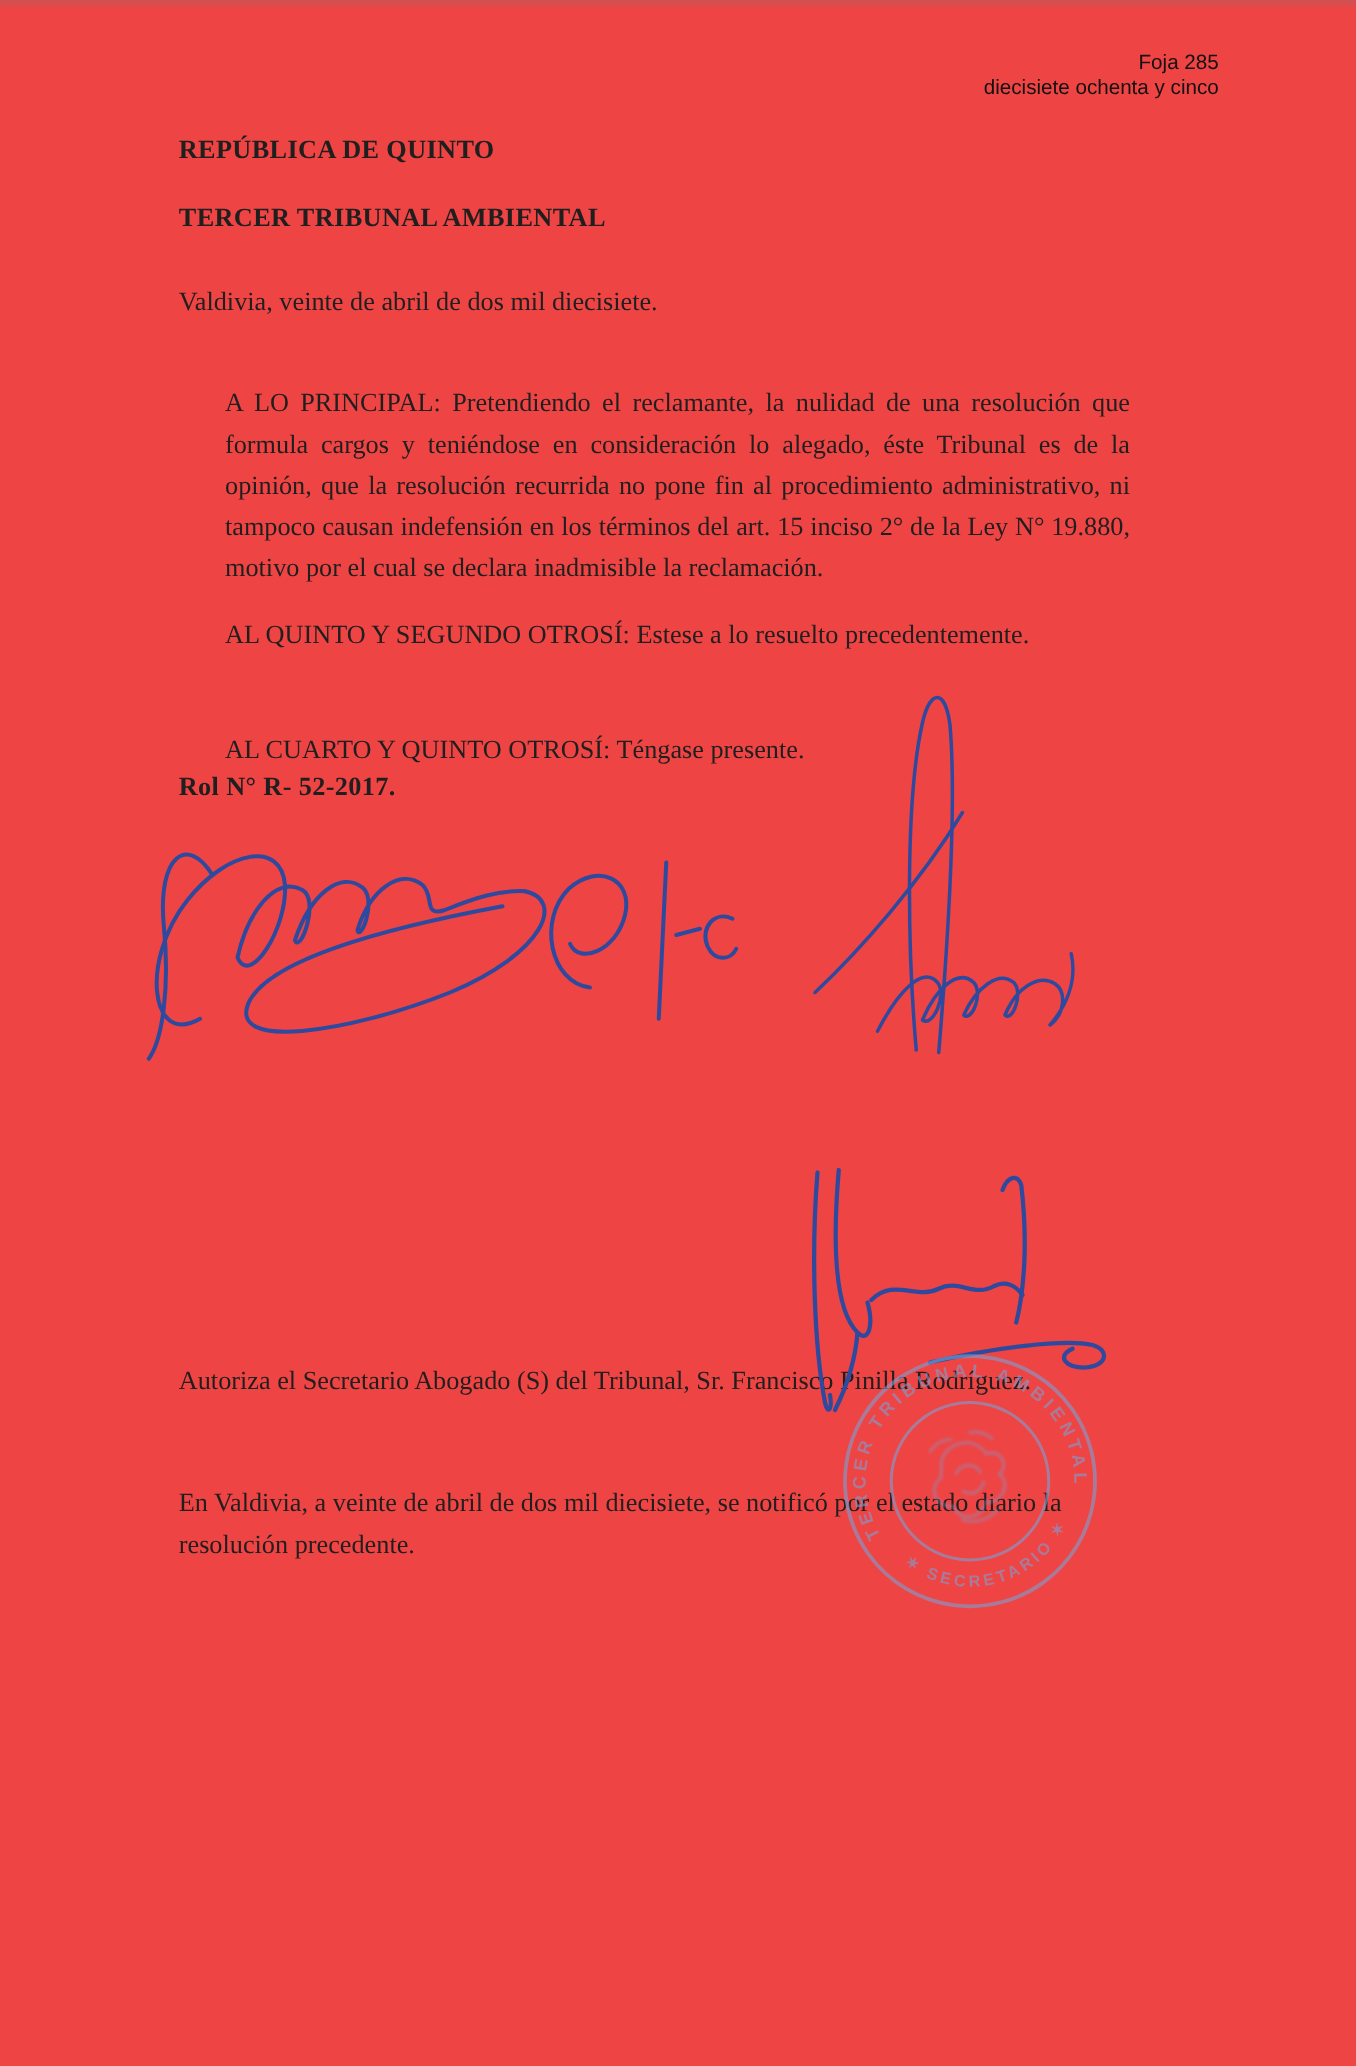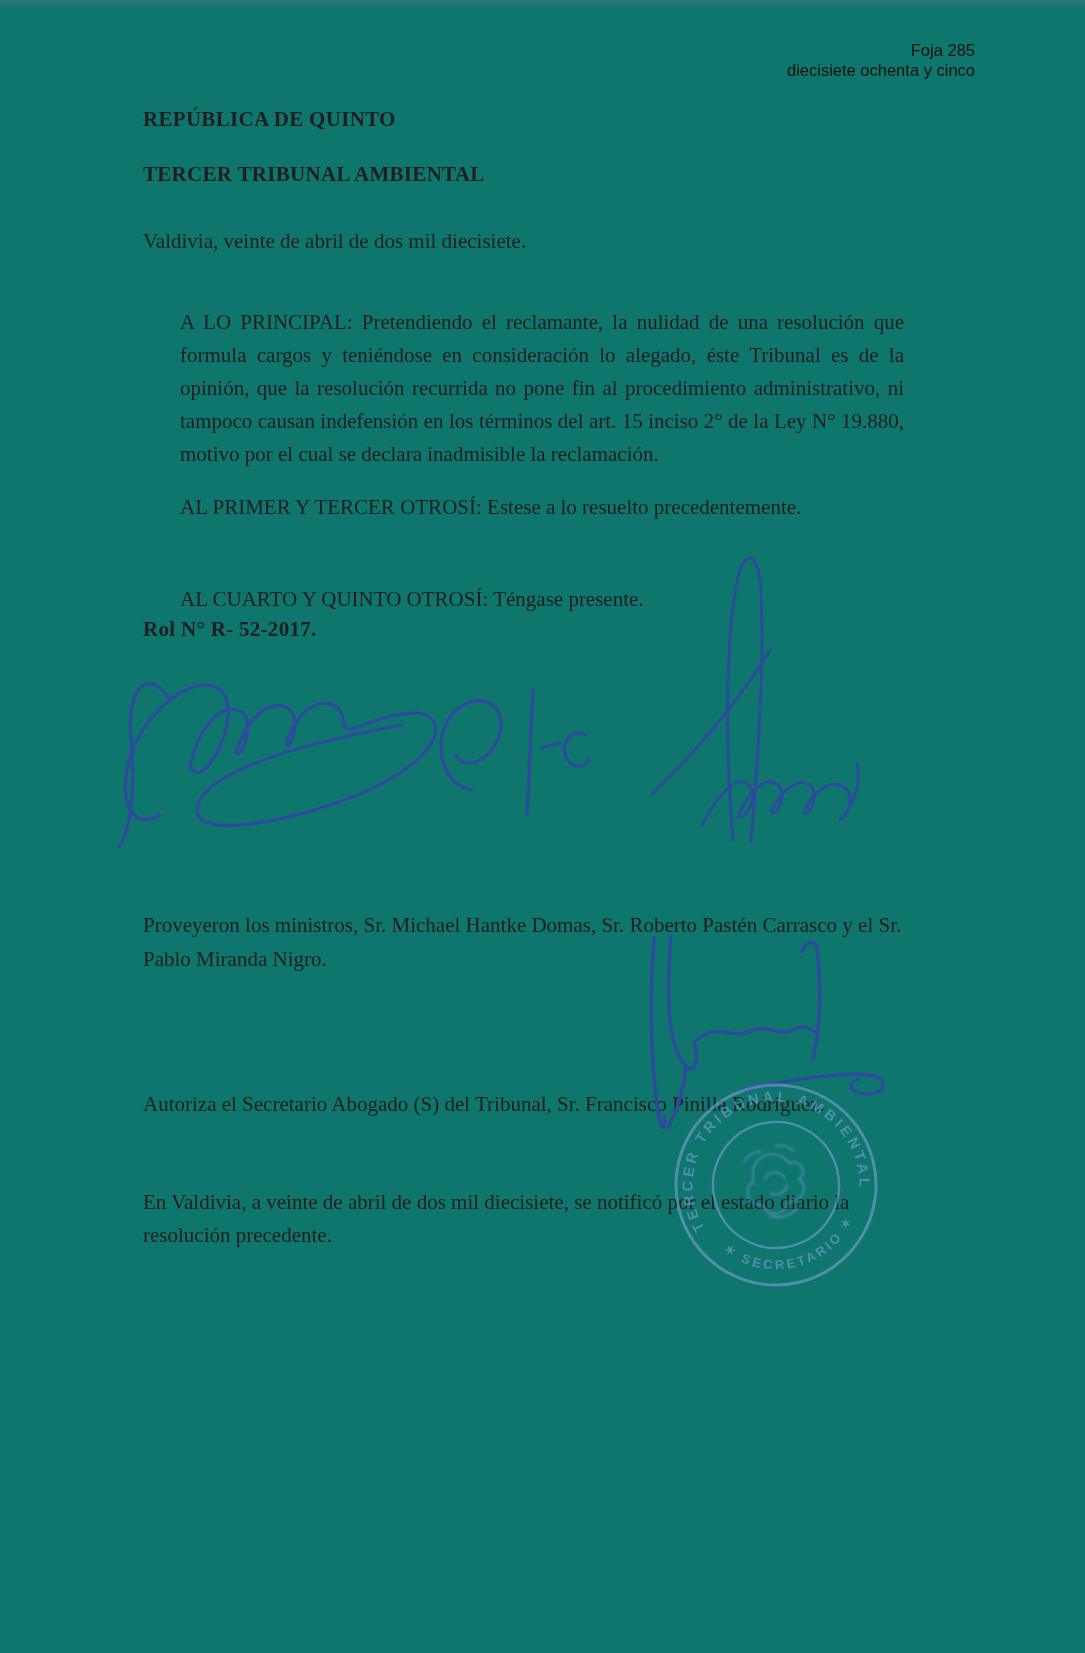--- a/index.html
+++ b/index.html
@@ -1,19 +1,19 @@
 <!DOCTYPE html>
 <html><head>
 <meta charset="utf-8">
 <style>
   html,body{margin:0;padding:0;background:#ffffff;}
   .page{
     position:relative;
     width:1085px;height:1653px;
-    background:#0f766e;
+    background:#ef4444;
     overflow:hidden;
     font-family:"Liberation Serif", serif;
     color:#1f1f1f;
   }
   
   .scan-edge{
     position:absolute;top:0;left:0;width:100%;height:8px;
     background:linear-gradient(to bottom, rgba(120,120,120,.28), rgba(255,255,255,0));
   }
   .folio{
@@ -45,28 +45,27 @@
 
   <div class="t bold" style="left:143px;top:103px;">REPÚBLICA DE QUINTO</div>
 
   <div class="t bold" style="left:143px;top:158px;">TERCER TRIBUNAL AMBIENTAL</div>
 
   <div class="t" style="left:143px;top:225px;">Valdivia, veinte de abril de dos mil diecisiete.</div>
 
 
   <div class="para" style="left:180px;top:306px;width:724px;">A LO PRINCIPAL: Pretendiendo el reclamante, la nulidad de una resolución que formula cargos y teniéndose en consideración lo alegado, éste Tribunal es de la opinión, que la resolución recurrida no pone fin al procedimiento administrativo, ni tampoco causan indefensión en los términos del art. 15 inciso 2° de la Ley N° 19.880, motivo por el cual se declara inadmisible la reclamación.</div>
 
-  <div class="plain" style="left:180px;top:491px;width:760px;">AL PRIMER Y TERCER OTROSÍ: Estese a lo resuelto precedentemente.</div>
+  <div class="plain" style="left:180px;top:491px;width:760px;">AL QUINTO Y SEGUNDO OTROSÍ: Estese a lo resuelto precedentemente.</div>
 
 
   <div class="plain" style="left:180px;top:583px;width:760px;">AL CUARTO Y QUINTO OTROSÍ: Téngase presente.</div>
 
   <div class="t bold" style="left:143px;top:613px;">Rol N° R- 52-2017.</div>
 
-  <div class="plain" style="left:143px;top:908px;width:782px;line-height:34px;">Proveyeron los ministros, Sr. Michael Hantke Domas, Sr. Roberto Pastén Carrasco y el Sr. Pablo Miranda Nigro.</div>
 
   <div class="plain" style="left:143px;top:1088px;width:820px;">Autoriza el Secretario Abogado (S) del Tribunal, Sr. Francisco Pinilla Rodríguez.</div>
 
   <div class="plain" style="left:143px;top:1186px;width:770px;line-height:33px;">En Valdivia, a veinte de abril de dos mil diecisiete, se notificó por el estado diario la resolución precedente.</div>
 
   <svg class="ink-layer" width="1085" height="1653" viewBox="0 0 1085 1653">
     <defs>
       <path id="seal-arc-top" d="M -80 24 A 83.5 83.5 0 1 1 80 24"></path>
       <path id="seal-arc-bottom" d="M -72 44 A 84.4 84.4 0 0 0 72 44"></path>
       <filter id="seal-blur">

